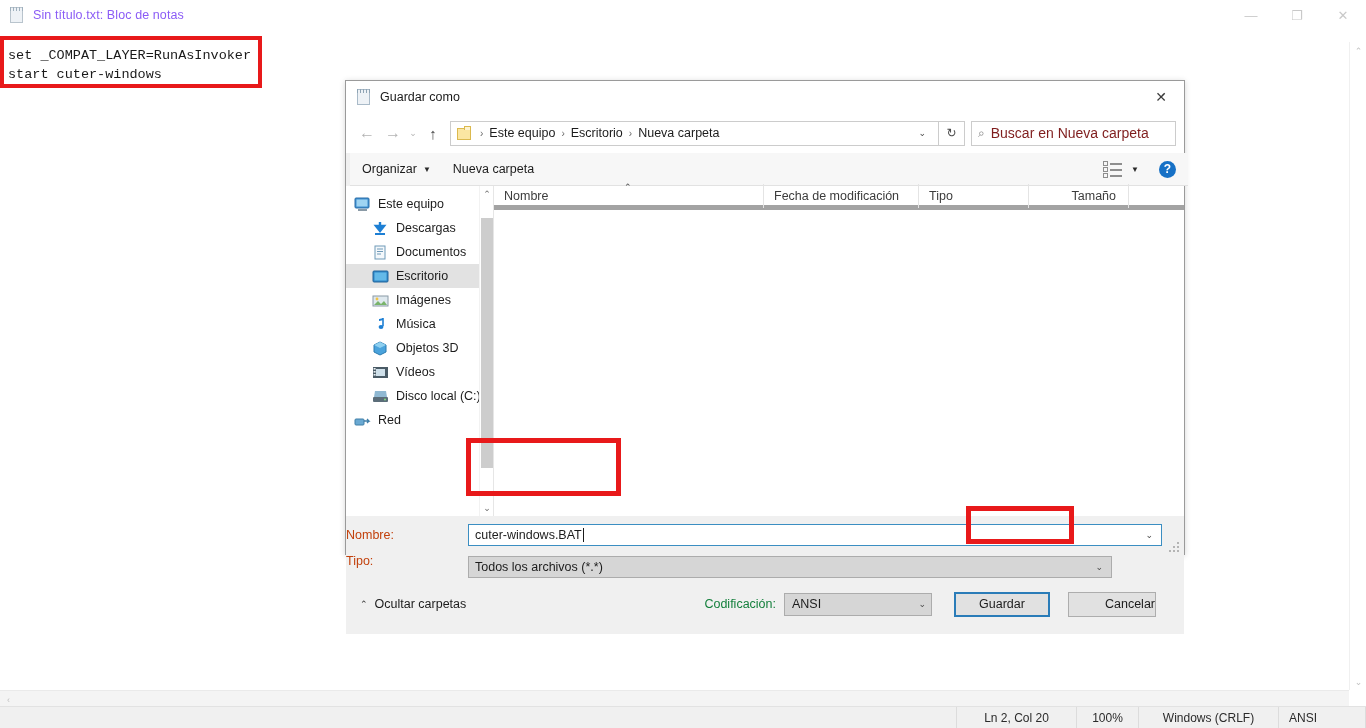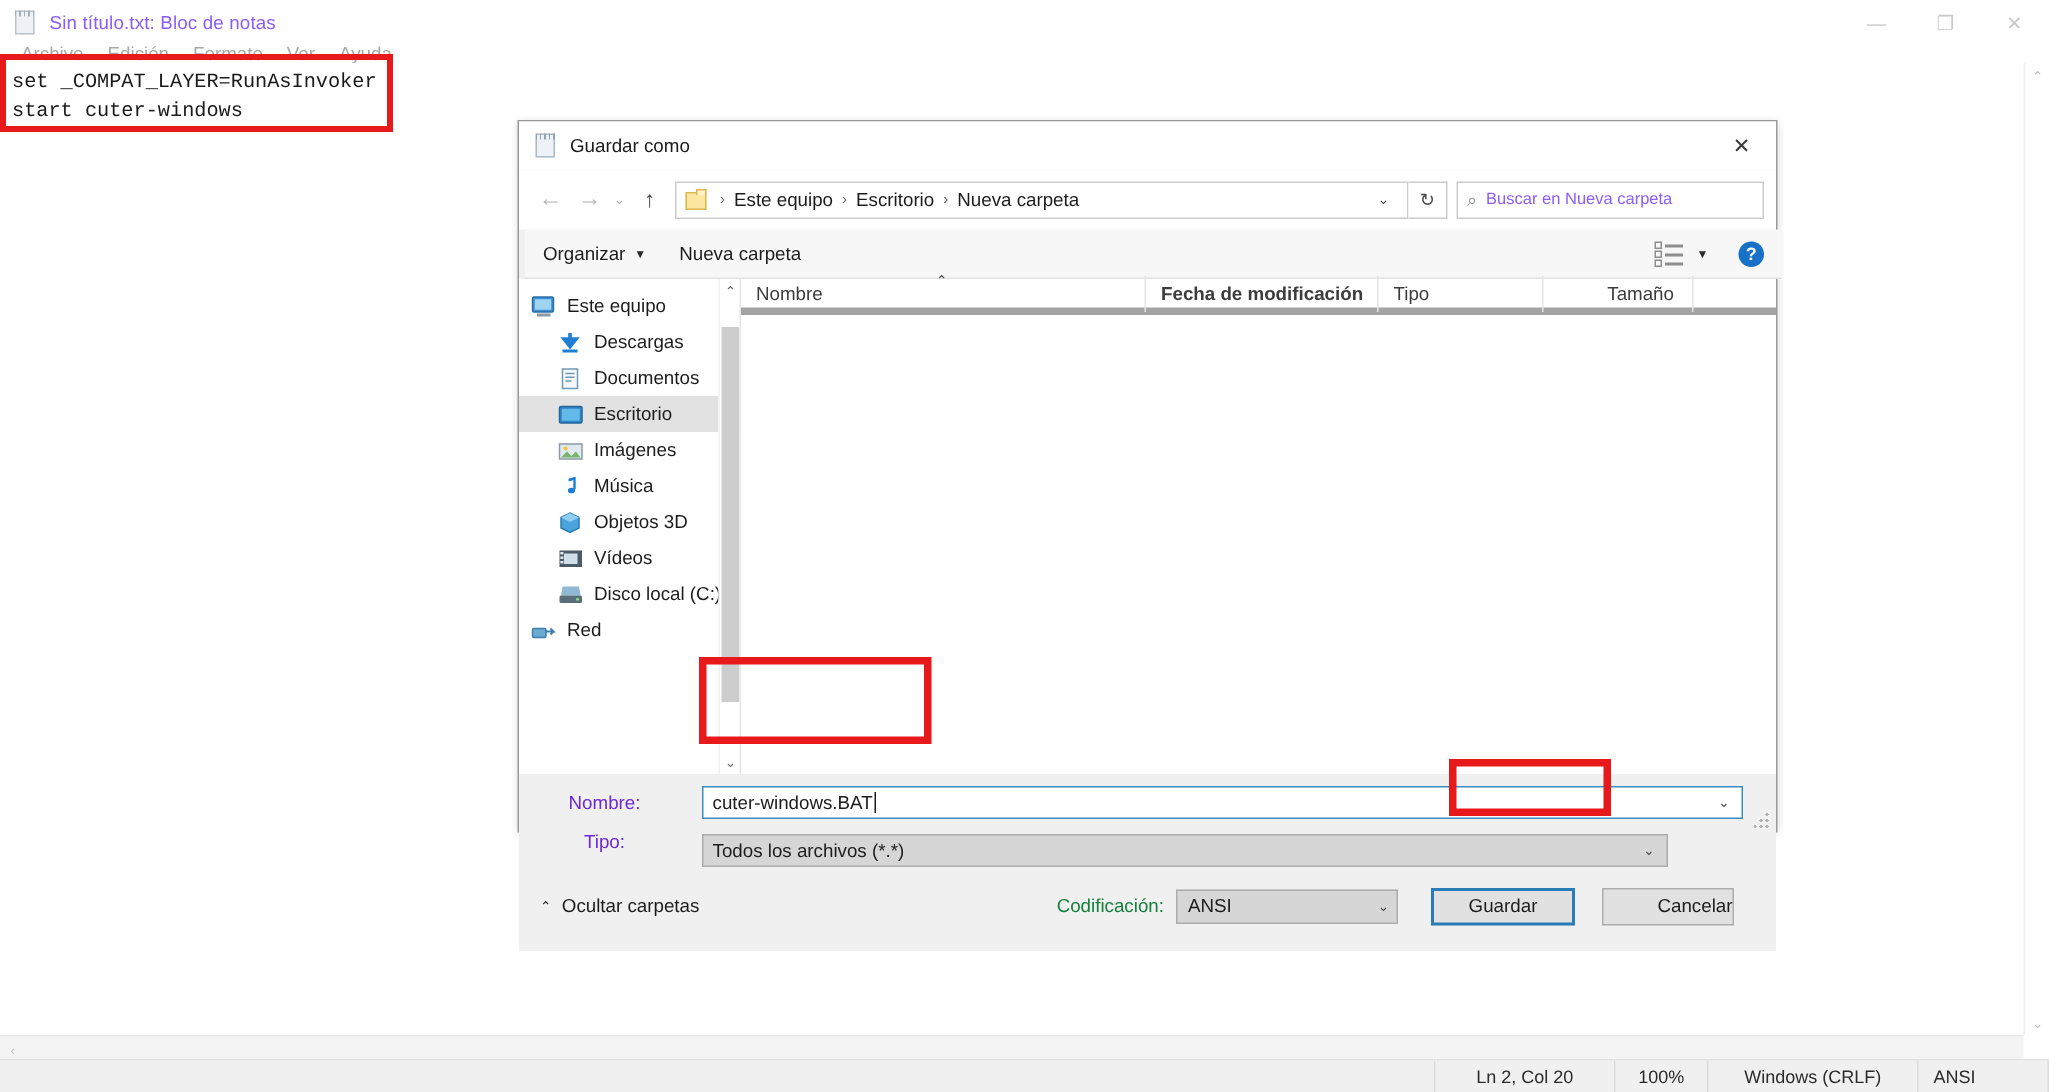--- a/index.html
+++ b/index.html
@@ -159,21 +159,21 @@
   #bc-refresh {
     width: 26px; height: 25px; border: 1px solid #cccccc; border-left: none;
     display: flex; align-items: center; justify-content: center;
     color: #4a4a4a; font-size: 12px; background: #fff; margin-left: -6px; margin-right: 6px;
   }
   #dlg-search {
     width: 205px; height: 25px; background: #ffffff; border: 1px solid #cccccc;
     display: flex; align-items: center; padding: 0 6px;
   }
   #dlg-search .mag { color: #8a8a8a; font-size: 12px; margin-right: 6px; }
-  #dlg-search .ph { font-size: 11px; color: #8b5cf6; }
+  #dlg-search .ph { font-size: 14px; color: #7f1d1d; }
 
   #dlg-toolbar {
     position: absolute; left: 4px; top: 72px; width: 838px; height: 33px;
     background: #f7f7f7; border-bottom: 1px solid #e2e2e2;
     display: flex; align-items: center; padding: 0 12px;
   }
   .tb-item { font-size: 12.5px; color: #1c1c1c; margin-right: 22px; display: flex; align-items: center; }
   .tb-item .caret { font-size: 8px; margin-left: 6px; color: #2a2a2a; }
   #tb-right { margin-left: auto; display: flex; align-items: center; }
   #tb-viewicon { width: 20px; height: 16px; position: relative; }
@@ -222,21 +222,21 @@
 
   #dlg-files { flex: 1; position: relative; border-left: 1px solid #e6e6e6; }
   #file-header {
     display: flex; height: 24px; border-bottom: 5px solid #a3a3a3; align-items: center;
   }
   .fh-cell {
     font-size: 12.5px; color: #3c3c3c; padding-left: 10px; height: 24px;
     display: flex; align-items: center; border-right: 1px solid #e4e4e4; position: relative;
   }
   #fh-name { width: 270px; }
-  #fh-date { width: 155px; font-weight: bold; }
+  #fh-date { width: 155px; }
   #fh-type { width: 110px; }
   #fh-size { width: 100px; justify-content: flex-end; padding-right: 12px; }
   #fh-name .sortmark {
     position: absolute; left: 130px; top: -2px; color: #4a4a4a; font-size: 9px;
   }
   .file-row { display: flex; height: 26px; align-items: center; }
   .fr-name { width: 270px; display: flex; align-items: center; padding-left: 10px; font-size: 12.5px; color: #1c1c1c; }
   .fr-date { width: 155px; padding-left: 10px; font-size: 12.5px; color: #1c1c1c; }
   .fr-type { width: 110px; padding-left: 10px; font-size: 12.5px; color: #1c1c1c; }
   .fr-size { width: 100px; padding-right: 12px; text-align: right; font-size: 12.5px; color: #1c1c1c; }
@@ -246,21 +246,21 @@
     border: 1px solid #2b6f9e; flex: none;
   }
   #form-area {
     position: absolute; left: 0; top: 0; width: 838px; height: 118px;
     background: #f0f0f0;
   }
   .form-row { position: absolute; left: 0; width: 838px; height: 22px; display: flex; align-items: center; }
   #row-nombre { top: 8px; }
   #row-tipo   { top: 34px; }
   .form-label {
-    width: 122px; text-align: center; padding-right: 8px; font-size: 12.5px; color: #6d28d9;
+    width: 122px; text-align: left; padding-right: 8px; font-size: 12.5px; color: #c2410c;
   }
   #inp-nombre {
     width: 694px; height: 22px; background: #ffffff; border: 1px solid #3b8ec2;
     display: flex; align-items: center; padding: 0 4px 0 6px; font-size: 12.5px; color: #1c1c1c;
   }
   #inp-nombre .caret-bar {
     display: inline-block; width: 1px; height: 14px; background: #1c1c1c; margin-left: 1px;
   }
   #inp-nombre .dd { margin-left: auto; color: #4a4a4a; font-size: 9px; padding-right: 4px; }
   #inp-tipo {
@@ -322,27 +322,20 @@
       </div>
       <div class="wc-btn">
         <span class="wc-glyph">❐</span>
       </div>
       <div class="wc-btn">
         <span class="wc-glyph">✕</span>
       </div>
     </div>
   </div>
 
-  <div id="np-menubar">
-    <div class="np-menu-item">Archivo</div>
-    <div class="np-menu-item">Edición</div>
-    <div class="np-menu-item">Formato</div>
-    <div class="np-menu-item">Ver</div>
-    <div class="np-menu-item">Ayuda</div>
-  </div>
 
   <div id="np-textarea">set _COMPAT_LAYER=RunAsInvoker
 start cuter-windows</div>
 
   <div id="np-vscroll">
     <div class="arrow-up">⌃</div>
     <div class="arrow-dn">⌄</div>
   </div>
   <div id="np-hscroll">
     <div class="arrow-lt">‹</div>

